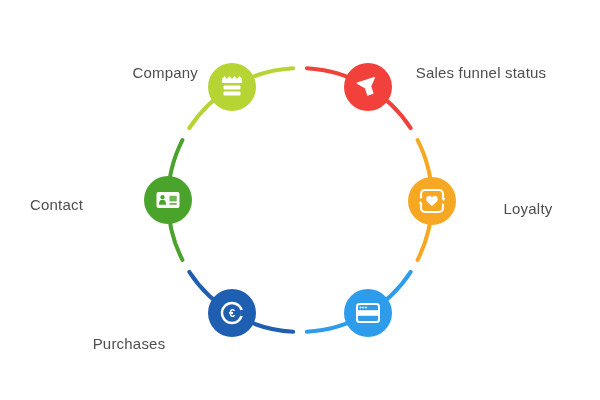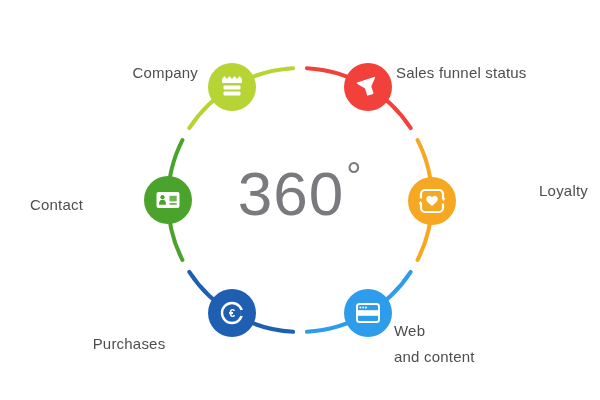--- a/index.html
+++ b/index.html
@@ -41,22 +41,22 @@
   }
   .node-label {
     position: absolute;
     color: #4e4e50;
     font-size: 15px;
     line-height: 26px;
     letter-spacing: 0.2px;
   }
   .node-label span { display: block; }
   .label-company   { left: 78px;  top: 60px;  width: 120px; text-align: right; }
-  .label-sales     { left: 396px; top: 60px;  width: 170px; text-align: left; }
-  .label-loyalty   { left: 468px; top: 178px; width: 120px; text-align: right; }
+  .label-sales     { left: 396px; top: 60px;  width: 170px; text-align: center; }
+  .label-loyalty   { left: 468px; top: 196px; width: 120px; text-align: center; }
   .label-web       { left: 394px; top: 318px; width: 140px; text-align: left; }
   .label-purchases { left: 60px;  top: 331px; width: 138px; text-align: center; }
   .label-contact   { left: 30px;  top: 192px; width: 100px; text-align: left; }
 </style>
 </head>
 <body>
 
 <div class="stage">
 
   <svg class="ring-svg" width="600" height="400" viewBox="0 0 600 400">
@@ -123,40 +123,33 @@
       <g transform="translate(168,200)">
         <rect x="-11.5" y="-8" width="23" height="16" rx="2" fill="#ffffff"></rect>
         <circle cx="-5.5" cy="-2.8" r="2.1" fill="#4aa32b"></circle>
         <path d="M -9,4.8 C -9,1.4 -8,-0.2 -5.5,-0.2 C -3,-0.2 -2,1.4 -2,4.8 Z" fill="#4aa32b"></path>
         <rect x="1.5" y="-4.2" width="7.2" height="5.6" opacity="0.8" fill="#4aa32b"></rect>
         <rect x="1.5" y="3" width="7.2" height="1.8" opacity="0.8" fill="#4aa32b"></rect>
       </g>
     </g>
   </svg>
 
-  <div class="center-text">
-    <span>360</span><span class="degree">°</span>
-  </div>
 
   <div class="node-label label-company">
     <span>Company</span>
   </div>
 
   <div class="node-label label-sales">
     <span>Sales funnel status</span>
   </div>
 
   <div class="node-label label-loyalty">
     <span>Loyalty</span>
   </div>
 
-  <div class="node-label label-web">
-    <span>Web</span>
-    <span>and content</span>
-  </div>
 
   <div class="node-label label-purchases">
     <span>Purchases</span>
   </div>
 
   <div class="node-label label-contact">
     <span>Contact</span>
   </div>
 
 </div>

